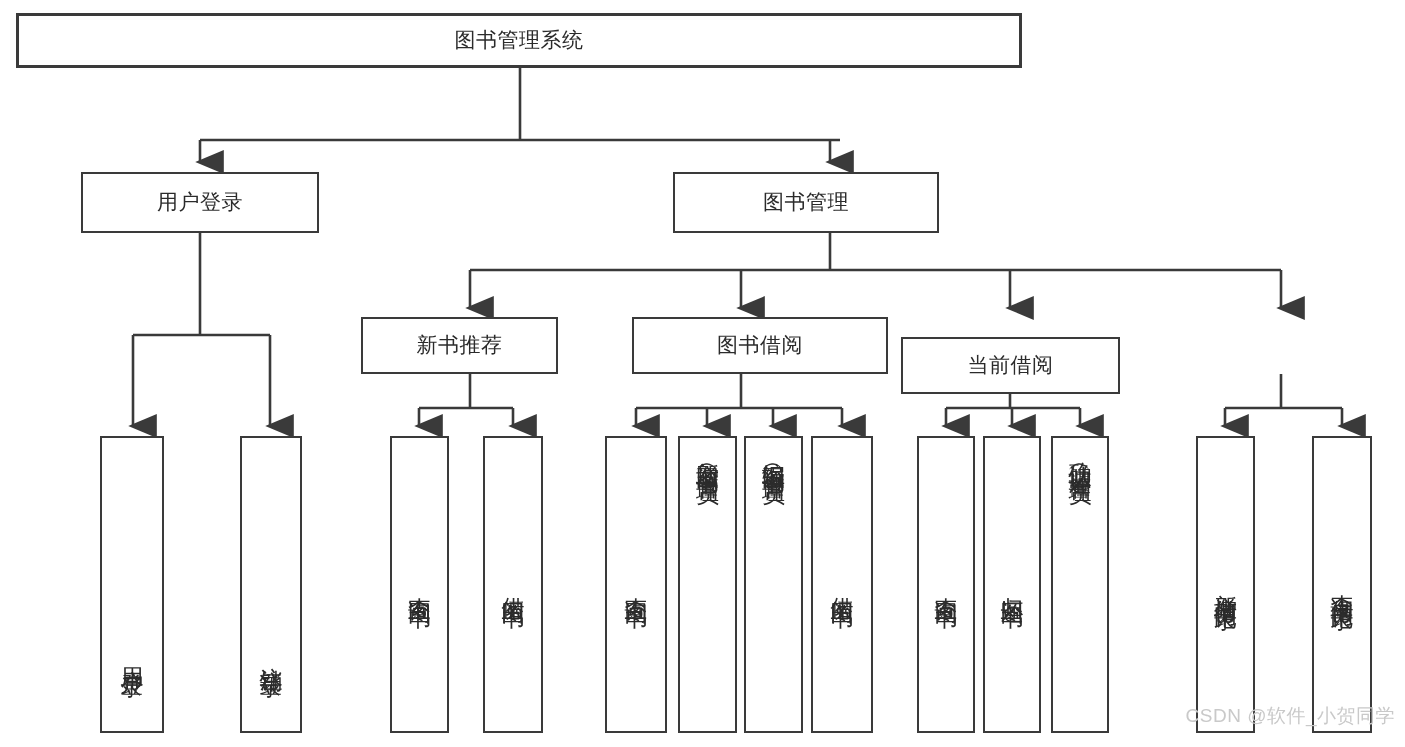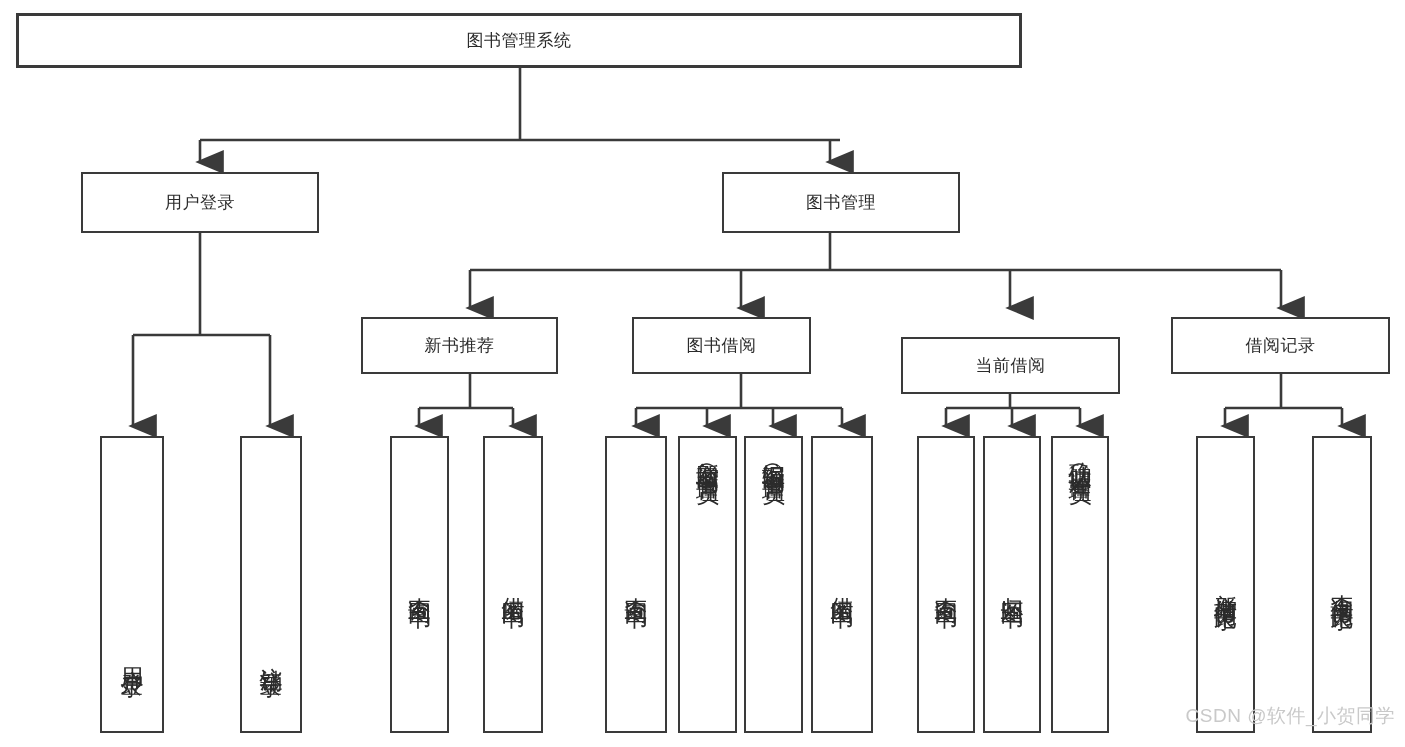--- a/index.html
+++ b/index.html
@@ -32,21 +32,21 @@
     border: 2px solid #14532d;
     display: flex;
     align-items: center;
     justify-content: center;
   }
   .node.root {
     border-width: 3px;
   }
   .node-label {
     color: #2b2b2b;
-    font-size: 17px;
+    font-size: 21px;
     line-height: 1.15;
     letter-spacing: 0.5px;
     white-space: nowrap;
   }
   
   .node.vertical {
     align-items: flex-start;
     justify-content: center;
     padding-top: 6px;
   }
@@ -133,36 +133,33 @@
     </g>
   </svg>
 
   <div class="node root" style="left: 16px; top: 13px; width: 1006px; height: 55px; border-color: rgb(58, 58, 58); background: rgb(255, 255, 255);">
     <span class="node-label" style="color: rgb(43, 43, 43);">图书管理系统</span>
   </div>
 
   <div class="node" style="left: 81px; top: 172px; width: 238px; height: 61px; border-color: rgb(58, 58, 58); background: rgb(255, 255, 255);">
     <span class="node-label" style="color: rgb(43, 43, 43);">用户登录</span>
   </div>
-  <div class="node" style="left: 722px; top: 172px; width: 238px; height: 61px; border-color: rgb(58, 58, 58); background: rgb(255, 255, 255);">
+  <div class="node" style="left: 673px; top: 172px; width: 266px; height: 61px; border-color: rgb(58, 58, 58); background: rgb(255, 255, 255);">
     <span class="node-label" style="color: rgb(43, 43, 43);">图书管理</span>
   </div>
 
   <div class="node" style="left: 361px; top: 317px; width: 197px; height: 57px; border-color: rgb(58, 58, 58); background: rgb(255, 255, 255);">
     <span class="node-label" style="color: rgb(43, 43, 43);">新书推荐</span>
   </div>
-  <div class="node" style="left: 632px; top: 317px; width: 179px; height: 57px; border-color: rgb(58, 58, 58); background: rgb(255, 255, 255);">
+  <div class="node" style="left: 632px; top: 317px; width: 256px; height: 57px; border-color: rgb(58, 58, 58); background: rgb(255, 255, 255);">
     <span class="node-label" style="color: rgb(43, 43, 43);">图书借阅</span>
   </div>
   <div class="node" style="left: 901px; top: 317px; width: 219px; height: 57px; border-color: rgb(58, 58, 58); background: rgb(255, 255, 255); margin-top: 20px;">
     <span class="node-label" style="color: rgb(43, 43, 43);">当前借阅</span>
   </div>
-  <div class="node" style="left: 1171px; top: 317px; width: 219px; height: 57px; border-color: rgb(58, 58, 58); background: rgb(255, 255, 255);">
-    <span class="node-label" style="color: rgb(43, 43, 43);">借阅记录</span>
-  </div>
 
   <div class="node vertical low" style="left: 100px; top: 436px; width: 64px; height: 297px; border-color: rgb(58, 58, 58); background: rgb(255, 255, 255);">
     <span class="node-label" style="color: rgb(43, 43, 43);">用户登录</span>
   </div>
   <div class="node vertical low" style="left: 240px; top: 436px; width: 62px; height: 297px; border-color: rgb(58, 58, 58); background: rgb(255, 255, 255);">
     <span class="node-label" style="color: rgb(43, 43, 43);">注销登录</span>
   </div>
   <div class="node vertical mid" style="left: 390px; top: 436px; width: 59px; height: 297px; border-color: rgb(58, 58, 58); background: rgb(255, 255, 255);">
     <span class="node-label" style="color: rgb(43, 43, 43);">查询图书</span>
   </div>

